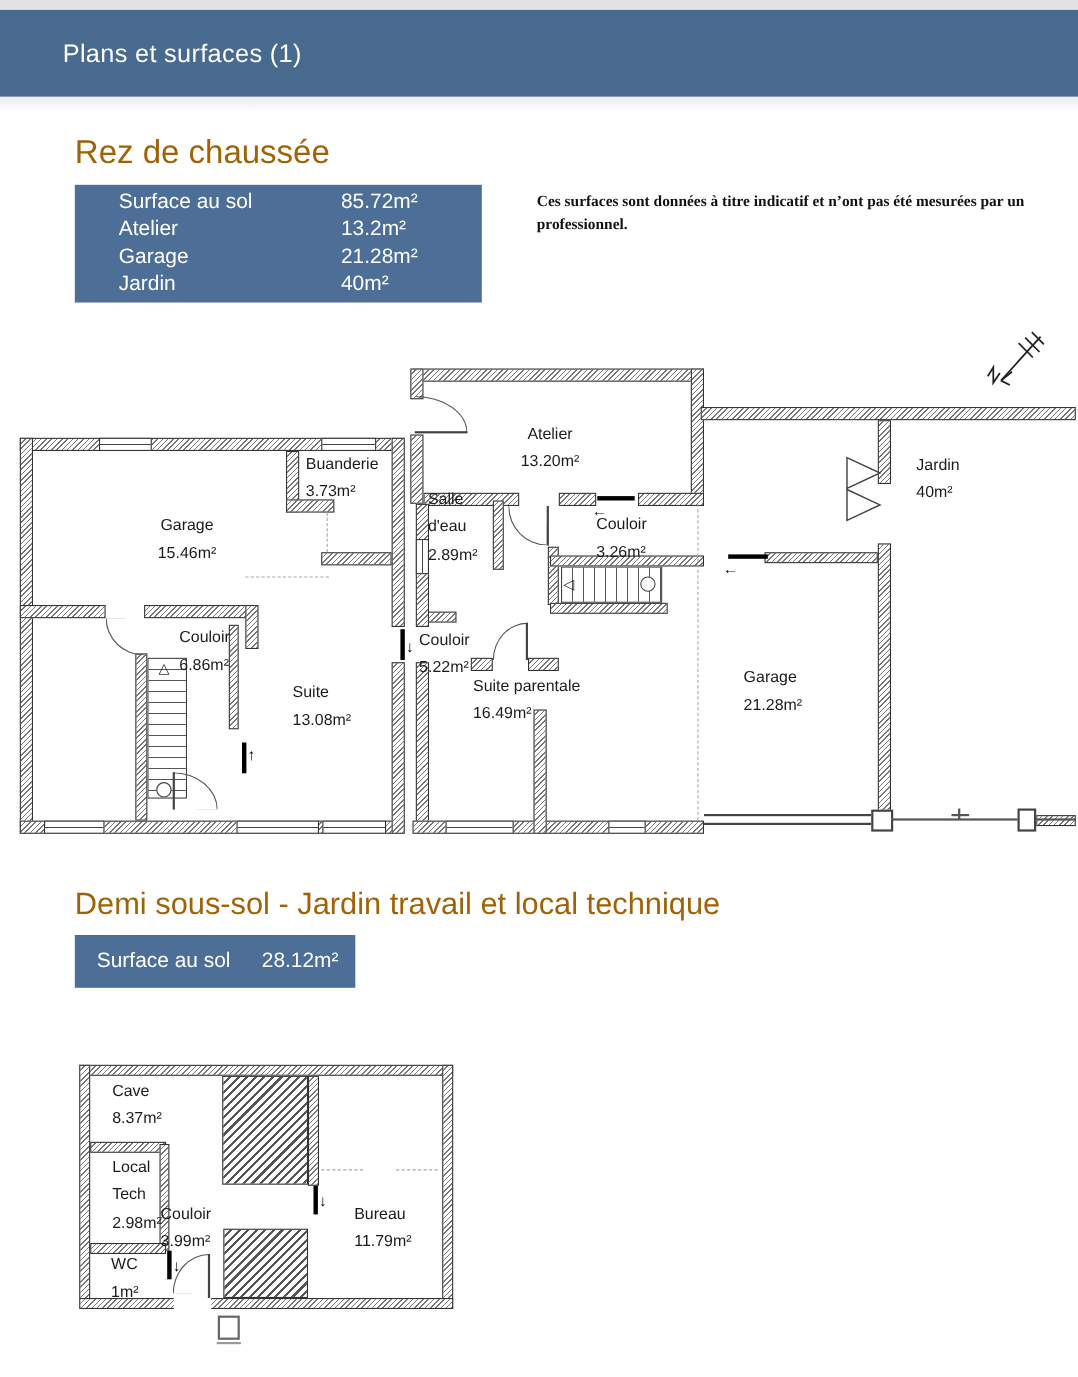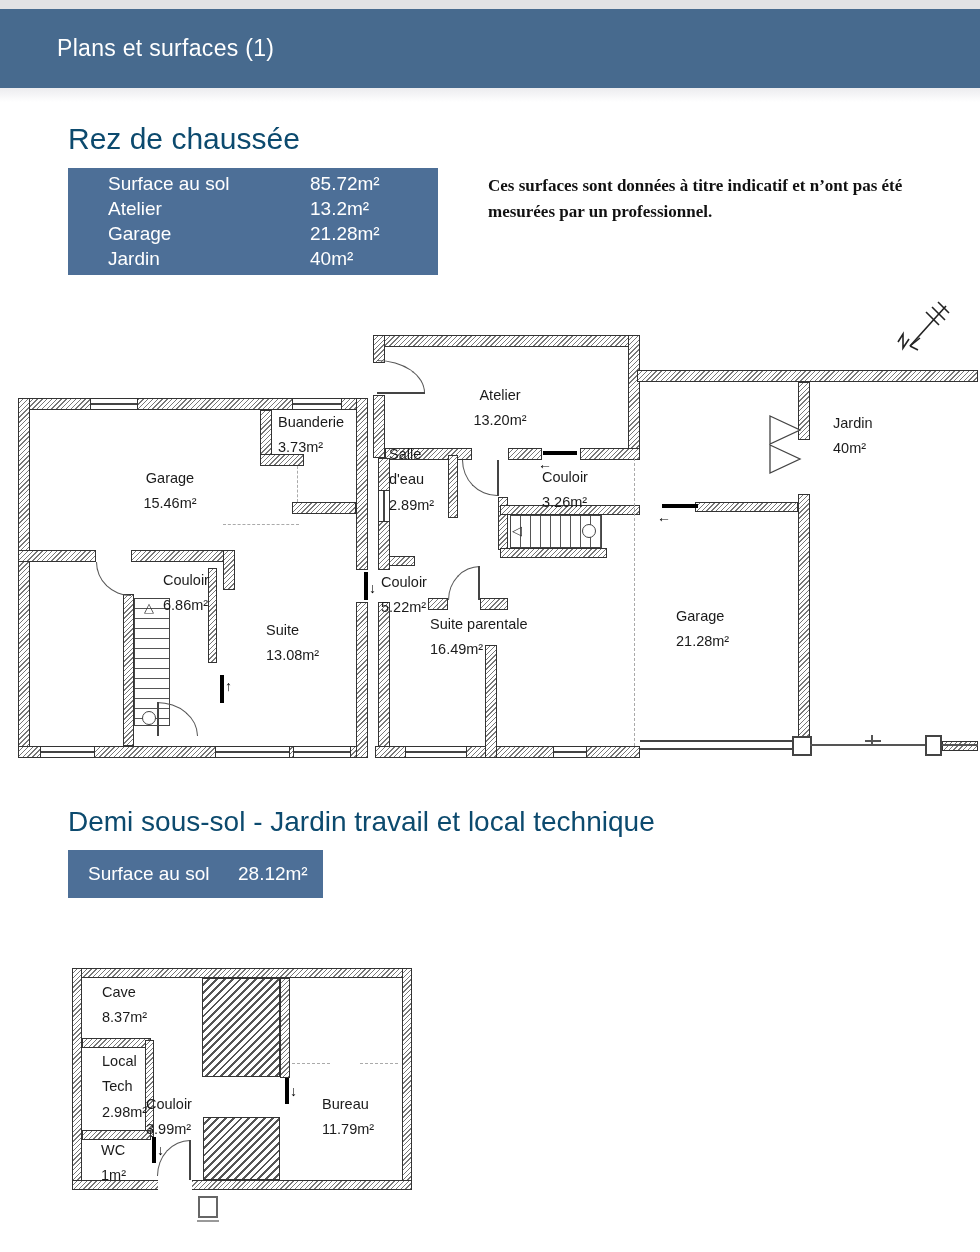--- a/index.html
+++ b/index.html
@@ -5,30 +5,30 @@
   html,body{margin:0;padding:0;background:#fff}
   .page{position:relative;width:980px;height:1252px;background:#fff;overflow:hidden;
         font-family:"Liberation Sans",sans-serif}
   .a{position:absolute;box-sizing:border-box}
   
   .topstrip{left:0;top:0;width:980px;height:9px;background:#e2e2e4}
   .headerbar{left:0;top:9px;width:980px;height:79px;background:#476a8e;display:flex;align-items:center}
   .headerbar span{margin-left:57px;color:#fff;font-size:23px;letter-spacing:.3px}
   .substrip{left:0;top:88px;width:980px;height:14px;background:linear-gradient(#ececef,#ffffff)}
   
-  h1{position:absolute;margin:0;font-weight:400;color:#0c4a6e}
+  h1{position:absolute;margin:0;font-weight:400;color:#a16207}
   .rdc-title{left:68px;top:122px;font-size:30px}
   .ss-title{left:68px;top:806px;font-size:28px}
   .stable{background:#4d6f97;color:#fff;font-size:19px}
   .stable1{left:68px;top:168px;width:370px;height:107px;display:flex;flex-direction:column;justify-content:center;padding-left:40px}
   .srow{display:grid;grid-template-columns:202px auto;height:25px;align-items:center}
   .stable2{left:68px;top:850px;width:255px;height:48px;display:flex;align-items:center;padding-left:20px}
   .stable2 .slabel{width:150px;display:inline-block}
   .note{left:488px;top:173px;width:460px;font-family:"Liberation Serif",serif;font-weight:700;
-        font-size:17px;line-height:1.5;color:#111}
+        font-size:14px;line-height:1.5;color:#111}
   
   .plan{position:absolute;background:#fff}
   .wall{background-color:#fff;background-image:repeating-linear-gradient(135deg,transparent 0 2.4px,#777 2.4px 3.4px);border:1px solid #333}
   .dense{background-color:#fff;background-image:repeating-linear-gradient(135deg,transparent 0 3.5px,#555 3.5px 5.5px);border:1px solid #333}
   .winh{background-color:#fff;background-image:linear-gradient(180deg,transparent 0 45%,#444 45% 58%,transparent 58%);border:1px solid #333}
   .winv{background-color:#fff;background-image:linear-gradient(90deg,transparent 0 45%,#444 45% 58%,transparent 58%);border:1px solid #333}
   .stairsv{border:1px solid #444;background-color:#fff;background-image:repeating-linear-gradient(180deg,transparent 0 9px,#555 9px 10px)}
   .stairsh{border:1px solid #444;background-color:#fff;background-image:repeating-linear-gradient(90deg,transparent 0 9px,#555 9px 10px)}
   .arc-bl{border-left:1.6px solid #555;border-bottom:1.6px solid #555;border-bottom-left-radius:100% 100%}
   .arc-tr{border-top:1.6px solid #555;border-right:1.6px solid #555;border-top-right-radius:100% 100%}

